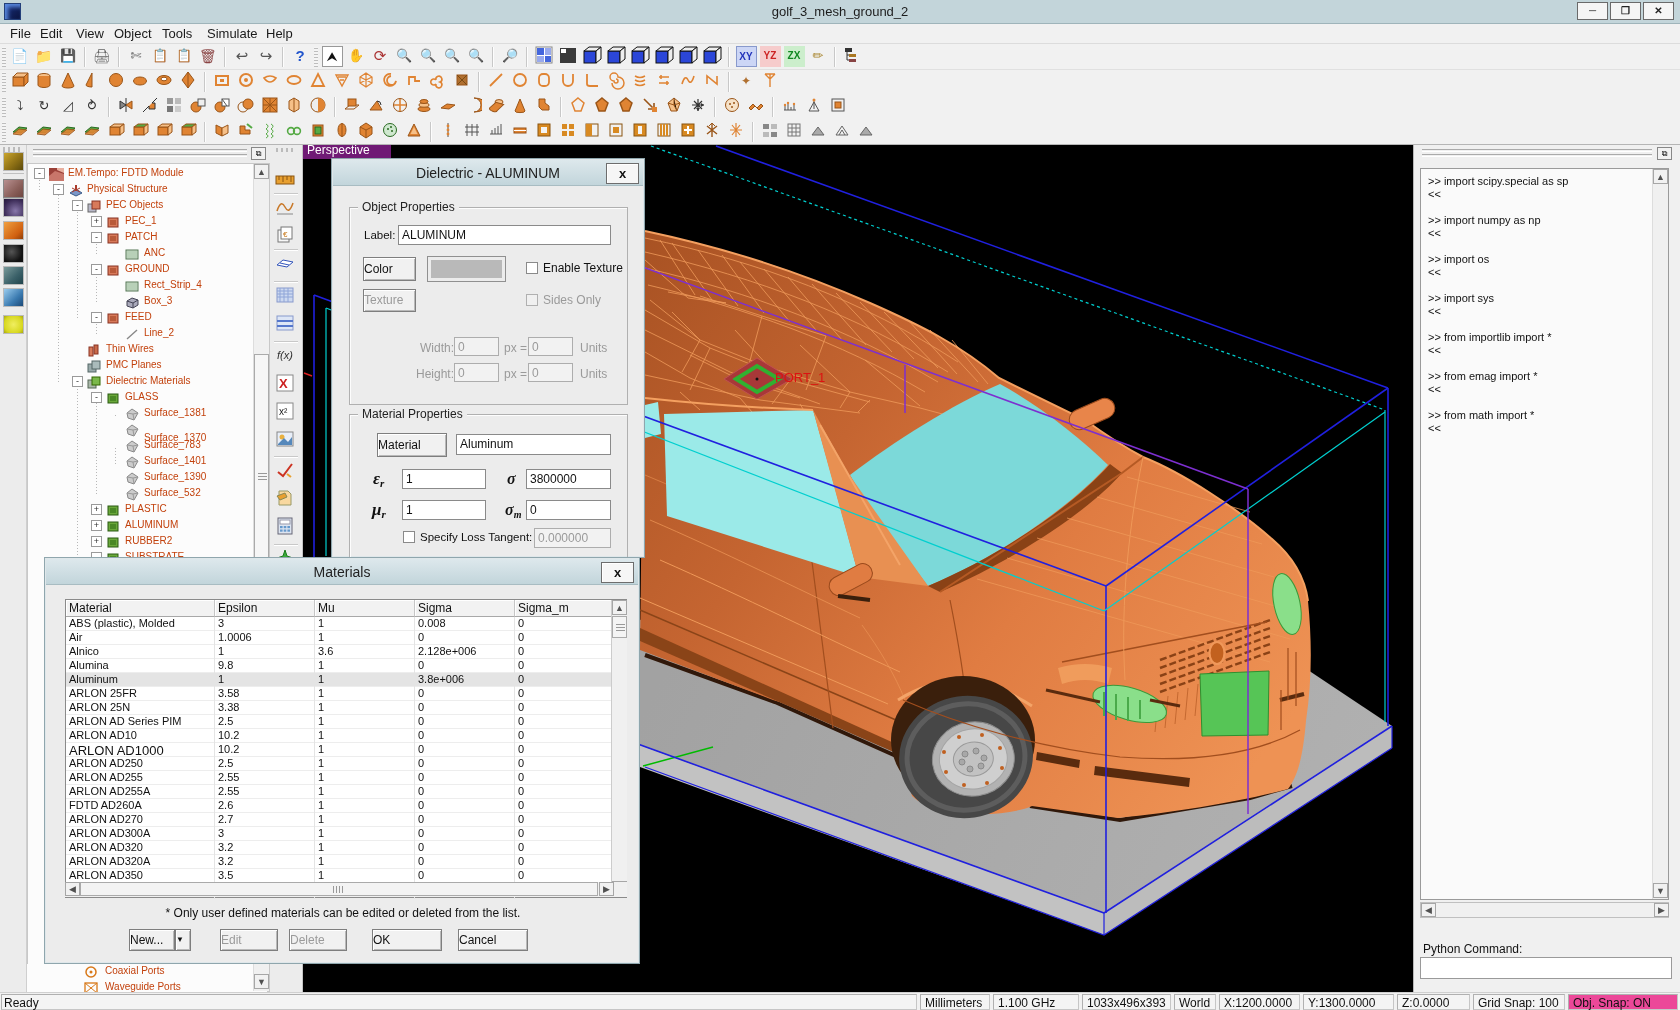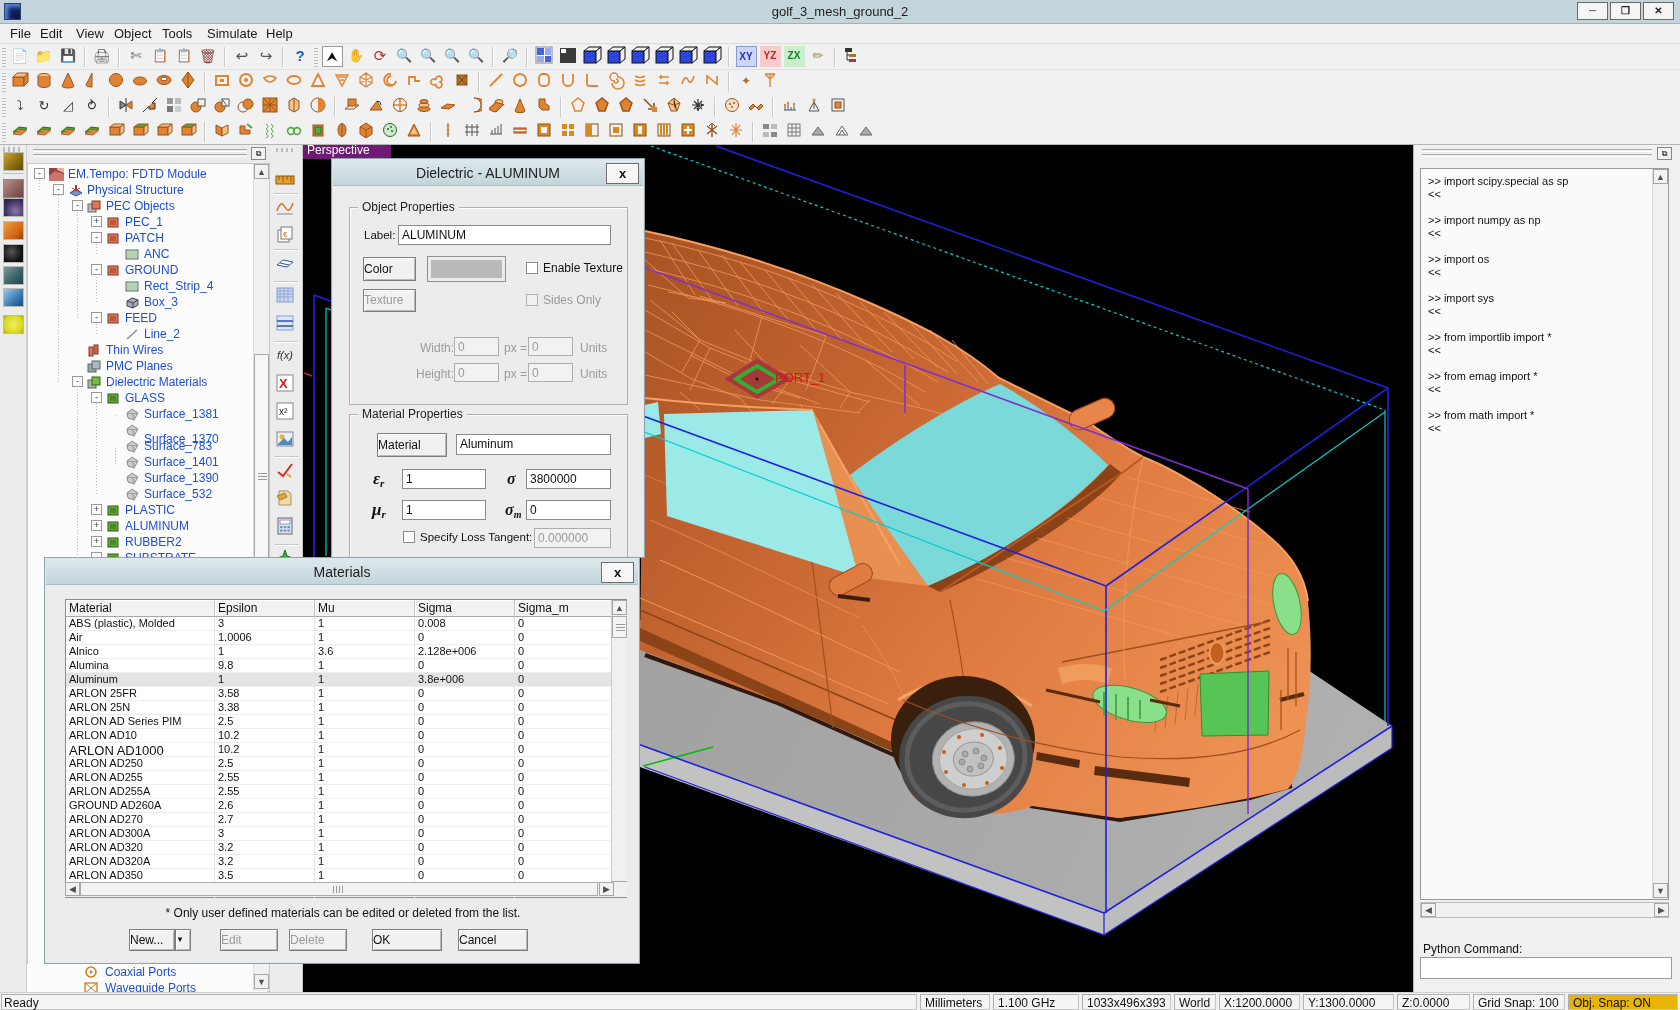--- a/index.html
+++ b/index.html
@@ -19,21 +19,21 @@
 .lbl{position:absolute;font-size:12px;color:#111;white-space:nowrap}
 .lbld{position:absolute;font-size:12px;color:#9a9a9a;white-space:nowrap}
 .xbtn{position:absolute;width:33px;height:21px;background:#f6f6f6;border:1px solid #6d6d6d;box-shadow:inset 1px 1px 0 #fff;
 text-align:center;line-height:19px;font-size:13px;font-weight:bold;color:#111}
 .dtitle{position:absolute;left:1px;top:1px;right:1px;height:26px;background:linear-gradient(#dde8ec,#c2d5db);
 text-align:center;font-size:14px;color:#222;line-height:26px;border-bottom:1px solid #a8bcc2}
 .sb-a{position:absolute;width:15px;height:15px;background:#f1f1f1;border:1px solid #a6a6a6;color:#505050;
 font-size:9px;text-align:center;line-height:14px}
 .texp{position:absolute;width:11px;height:11px;background:#fff;border:1px solid #9a9a9a;font-size:9px;line-height:9px;text-align:center;color:#333}
 .tico{position:absolute;width:15px;height:13px}
-.ttxt{position:absolute;font-size:12px;color:#1d4ed8;white-space:nowrap}
+.ttxt{position:absolute;font-size:10px;color:#c2410c;white-space:nowrap}
 </style></head><body>
 <div class="abs" style="left:0;top:0;width:1680px;height:24px;background:#c3d5da;border-bottom:1px solid #9fb4ba">
 <div class="abs" style="left:4px;top:3px;width:17px;height:17px;background:linear-gradient(135deg,#1a2f7a,#0a1440);border:1px solid #24407a;box-shadow:inset 3px 3px 4px #5a8ae0"></div>
 <div class="abs" style="left:0;top:0;width:1680px;height:24px;text-align:center;font-size:13px;color:#1c1c1c;line-height:24px">golf_3_mesh_ground_2</div>
 <div class="abs" style="left:1577px;top:2px;width:31px;height:18px;background:#f5f5f5;border:1px solid #6a6a6a;text-align:center;font-size:10px;font-weight:bold;line-height:16px;color:#222">─</div>
 <div class="abs" style="left:1610px;top:2px;width:31px;height:18px;background:#f5f5f5;border:1px solid #6a6a6a;text-align:center;font-size:10px;font-weight:bold;line-height:16px;color:#222">❐</div>
 <div class="abs" style="left:1643px;top:2px;width:31px;height:18px;background:#f5f5f5;border:1px solid #6a6a6a;text-align:center;font-size:10px;font-weight:bold;line-height:16px;color:#222">✕</div>
 </div>
 <div class="abs" style="left:0;top:24px;width:1680px;height:20px;background:#f1f1f1;border-bottom:1px solid #dcdcdc">
 <div class="abs" style="left:10px;top:2px;font-size:13px;color:#1a1a1a">File</div>
@@ -906,21 +906,21 @@
     </div>
 <div class="abs" style="left:1303px;top:1px;width:91px;height:16px;border:1px solid #c6c6c6;border-top-color:#b0b0b0;border-left-color:#b0b0b0;background:#f4f4f4">
       <div class="abs" style="left:4px;top:1px;font-size:12px;color:#111;white-space:nowrap">Y:1300.0000</div>
     </div>
 <div class="abs" style="left:1397px;top:1px;width:73px;height:16px;border:1px solid #c6c6c6;border-top-color:#b0b0b0;border-left-color:#b0b0b0;background:#f4f4f4">
       <div class="abs" style="left:4px;top:1px;font-size:12px;color:#111;white-space:nowrap">Z:0.0000</div>
     </div>
 <div class="abs" style="left:1473px;top:1px;width:92px;height:16px;border:1px solid #c6c6c6;border-top-color:#b0b0b0;border-left-color:#b0b0b0;background:#f4f4f4">
       <div class="abs" style="left:4px;top:1px;font-size:12px;color:#111;white-space:nowrap">Grid Snap: 100</div>
     </div>
-<div class="abs" style="left:1568px;top:1px;width:110px;height:16px;border:1px solid #c6c6c6;border-top-color:#b0b0b0;border-left-color:#b0b0b0;background:#eab308">
+<div class="abs" style="left:1568px;top:1px;width:110px;height:16px;border:1px solid #c6c6c6;border-top-color:#b0b0b0;border-left-color:#b0b0b0;background:#ec4899">
       <div class="abs" style="left:4px;top:1px;font-size:12px;color:#111;white-space:nowrap">Obj. Snap: ON</div>
     </div>
 </div>
 <div class="abs" style="left:331px;top:158px;width:314px;height:400px;background:#ececec;border:1px solid #8fa6ad;box-shadow:0 0 0 1px #dfe7ea inset">
 <div class="dtitle">Dielectric - ALUMINUM</div>
 <div class="xbtn" style="right:5px;top:4px">x</div>
 <div class="grp" style="left:17px;top:48px;width:279px;height:198px">
       <div class="grplbl">Object Properties</div>
     </div>
 <div class="lbl" style="left:32px;top:70px;font-size:11.5px">Label:</div>
@@ -1065,21 +1065,21 @@
 <div class="abs" style="left:452px;top:0px;font-size:11px;color:#111;white-space:nowrap">0</div>
 </div>
 <div class="abs" style="left:0;top:185px;width:546px;height:14px;background:#fff;border-bottom:1px solid #ededed">
 <div class="abs" style="left:3px;top:0px;font-size:11px;color:#111;white-space:nowrap">ARLON AD255A</div>
 <div class="abs" style="left:152px;top:0px;font-size:11px;color:#111;white-space:nowrap">2.55</div>
 <div class="abs" style="left:252px;top:0px;font-size:11px;color:#111;white-space:nowrap">1</div>
 <div class="abs" style="left:352px;top:0px;font-size:11px;color:#111;white-space:nowrap">0</div>
 <div class="abs" style="left:452px;top:0px;font-size:11px;color:#111;white-space:nowrap">0</div>
 </div>
 <div class="abs" style="left:0;top:199px;width:546px;height:14px;background:#fff;border-bottom:1px solid #ededed">
-<div class="abs" style="left:3px;top:0px;font-size:11px;color:#111;white-space:nowrap">GROUND AD260A</div>
+<div class="abs" style="left:3px;top:0px;font-size:11px;color:#111;white-space:nowrap">FDTD AD260A</div>
 <div class="abs" style="left:152px;top:0px;font-size:11px;color:#111;white-space:nowrap">2.6</div>
 <div class="abs" style="left:252px;top:0px;font-size:11px;color:#111;white-space:nowrap">1</div>
 <div class="abs" style="left:352px;top:0px;font-size:11px;color:#111;white-space:nowrap">0</div>
 <div class="abs" style="left:452px;top:0px;font-size:11px;color:#111;white-space:nowrap">0</div>
 </div>
 <div class="abs" style="left:0;top:213px;width:546px;height:14px;background:#fff;border-bottom:1px solid #ededed">
 <div class="abs" style="left:3px;top:0px;font-size:11px;color:#111;white-space:nowrap">ARLON AD270</div>
 <div class="abs" style="left:152px;top:0px;font-size:11px;color:#111;white-space:nowrap">2.7</div>
 <div class="abs" style="left:252px;top:0px;font-size:11px;color:#111;white-space:nowrap">1</div>
 <div class="abs" style="left:352px;top:0px;font-size:11px;color:#111;white-space:nowrap">0</div>

